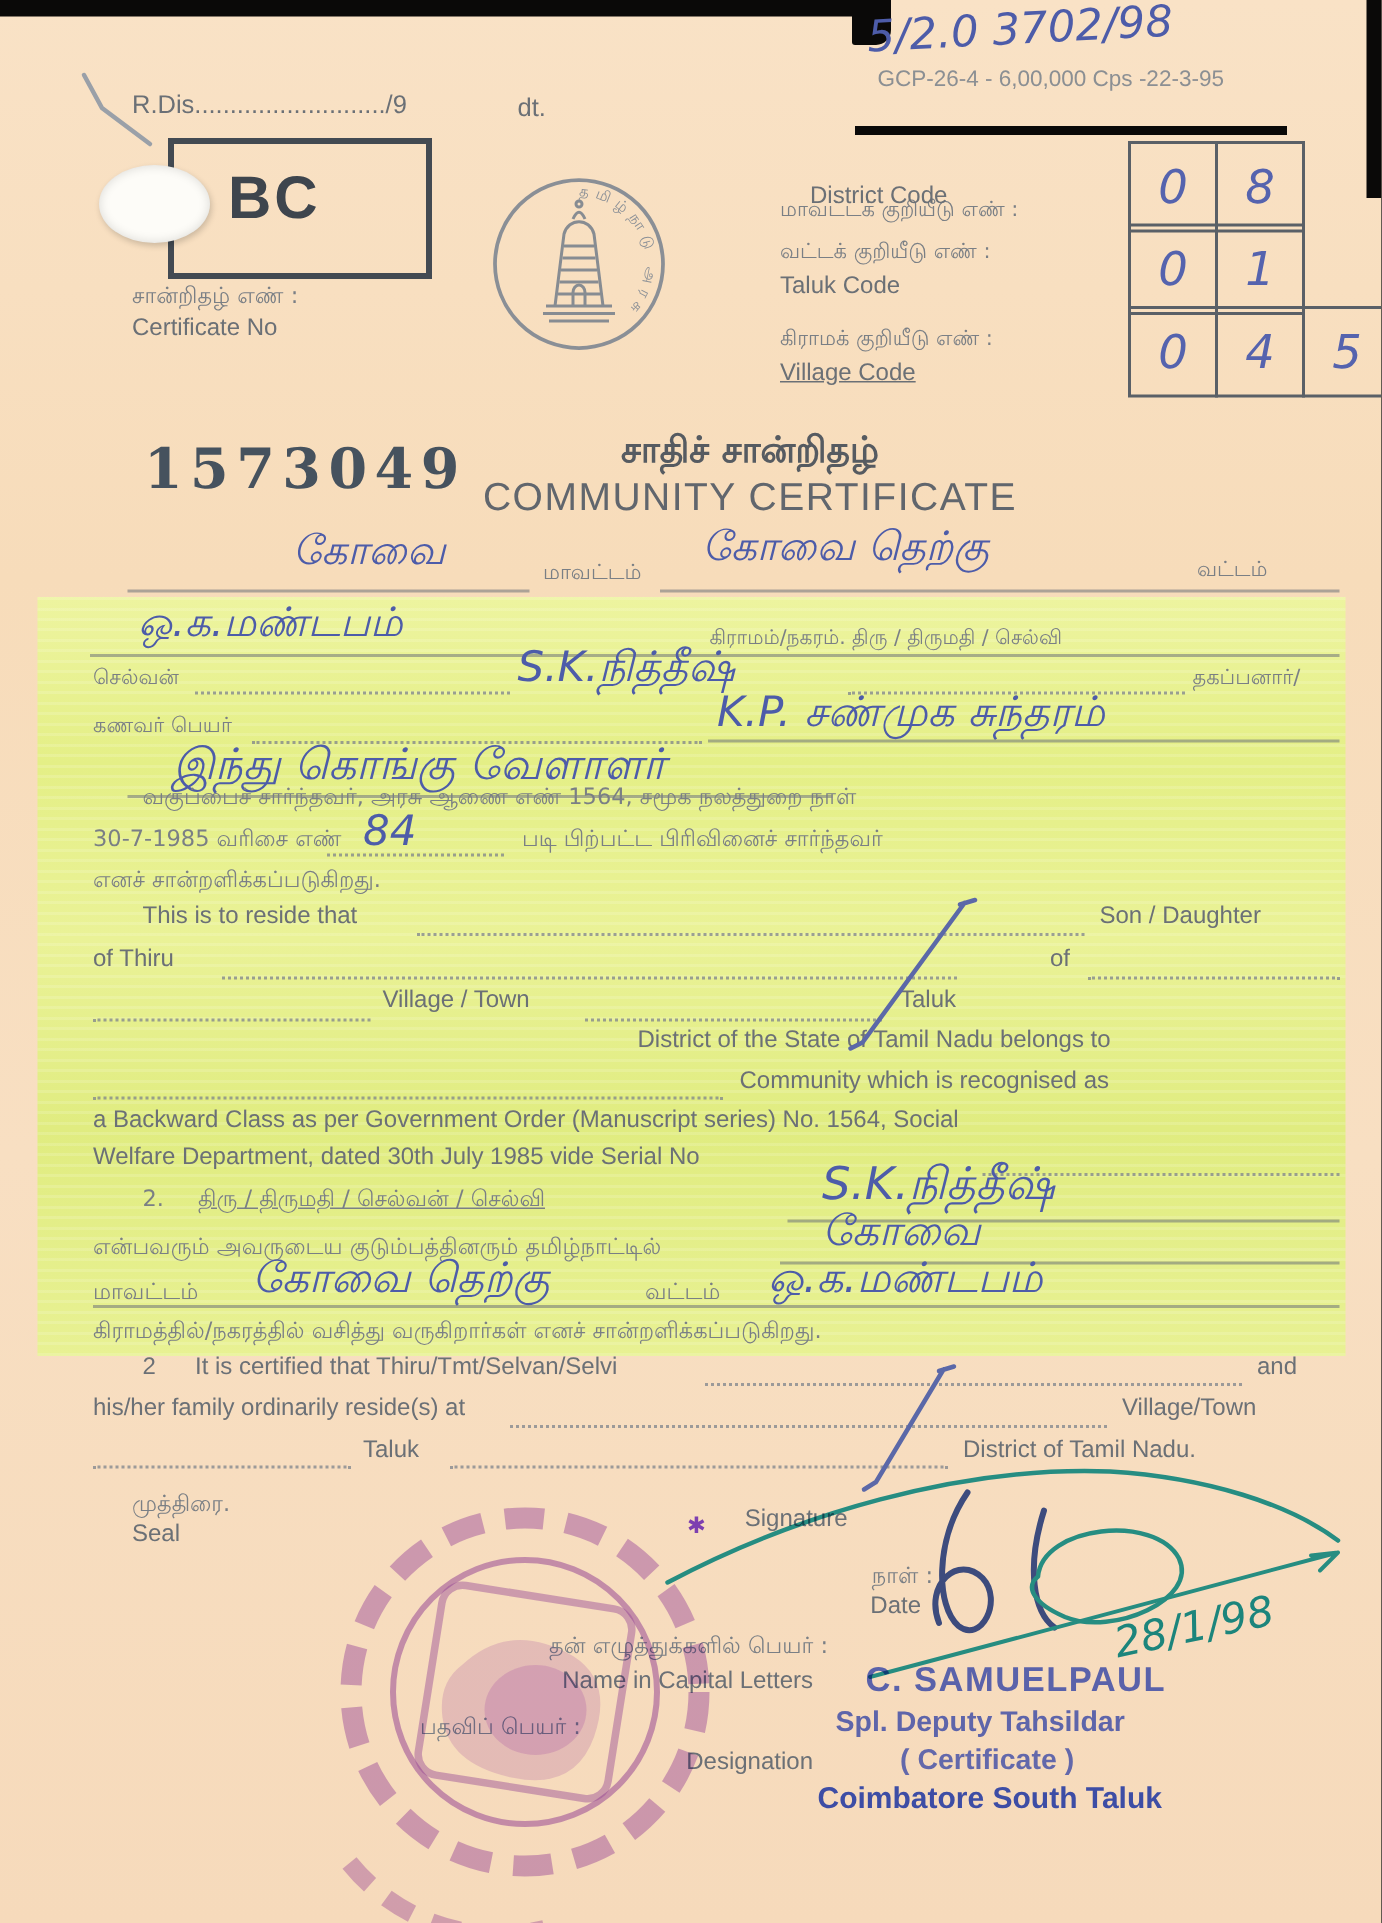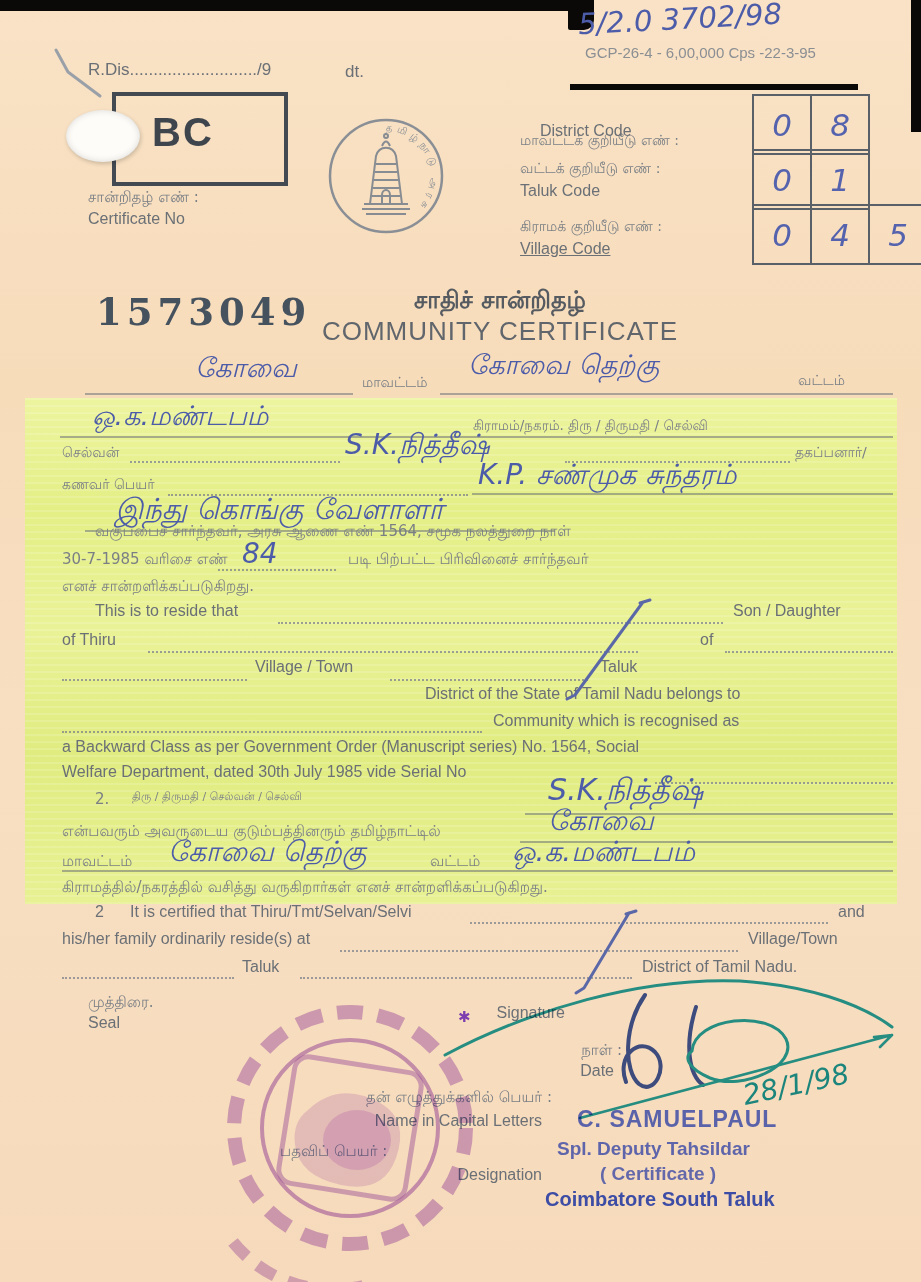--- a/index.html
+++ b/index.html
@@ -156,21 +156,21 @@
   <div class="abs p-en" style="left:493px;top:712px;font-size:16px;">Community which is recognised as</div>
   <div class="abs p-en" style="left:62px;top:738px;font-size:16px;">a Backward Class as per Government Order (Manuscript series) No. 1564, Social</div>
   <div class="abs p-en" style="left:62px;top:763px;font-size:16px;">Welfare Department, dated 30th July 1985 vide Serial No</div>
   <div class="abs dots" style="left:655px;top:781px;width:238px;"></div>
 
   <svg class="abs" style="left:555px;top:595px;" width="100" height="110">
     <path d="M85,8 L95,5 M88,7 L20,100 M20,100 L12,104" stroke="#5b68a8" stroke-width="3" fill="none" stroke-linecap="round"></path>
   </svg>
 
   <div class="abs p-ta" style="left:95px;top:790px;font-size:15px;">2.</div>
-  <div class="abs p-ta" style="left:132px;top:790px;font-size:11px;">திரு / திருமதி / செல்வன் / செல்வி</div>
+  <div class="abs p-ta" style="left:132px;top:790px;font-size:15px;text-decoration:underline;">திரு / திருமதி / செல்வன் / செல்வி</div>
   <div class="abs hw" style="left:548px;top:772px;font-size:30px;">S.K.நித்தீஷ்</div>
   <div class="abs rule" style="left:525px;top:813px;width:368px;"></div>
   <div class="abs p-ta" style="left:62px;top:822px;font-size:15px;">என்பவரும் அவருடைய குடும்பத்தினரும் தமிழ்நாட்டில்</div>
   <div class="abs hw" style="left:548px;top:804px;font-size:28px;">கோவை</div>
   <div class="abs rule" style="left:520px;top:841px;width:373px;"></div>
   <div class="abs p-ta" style="left:62px;top:852px;font-size:15px;">மாவட்டம்</div>
   <div class="abs hw" style="left:168px;top:835px;font-size:28px;">கோவை தெற்கு</div>
   <div class="abs p-ta" style="left:430px;top:852px;font-size:15px;">வட்டம்</div>
   <div class="abs hw" style="left:512px;top:835px;font-size:28px;">ஒ.க.மண்டபம்</div>
   <div class="abs rule" style="left:62px;top:870px;width:831px;"></div>

